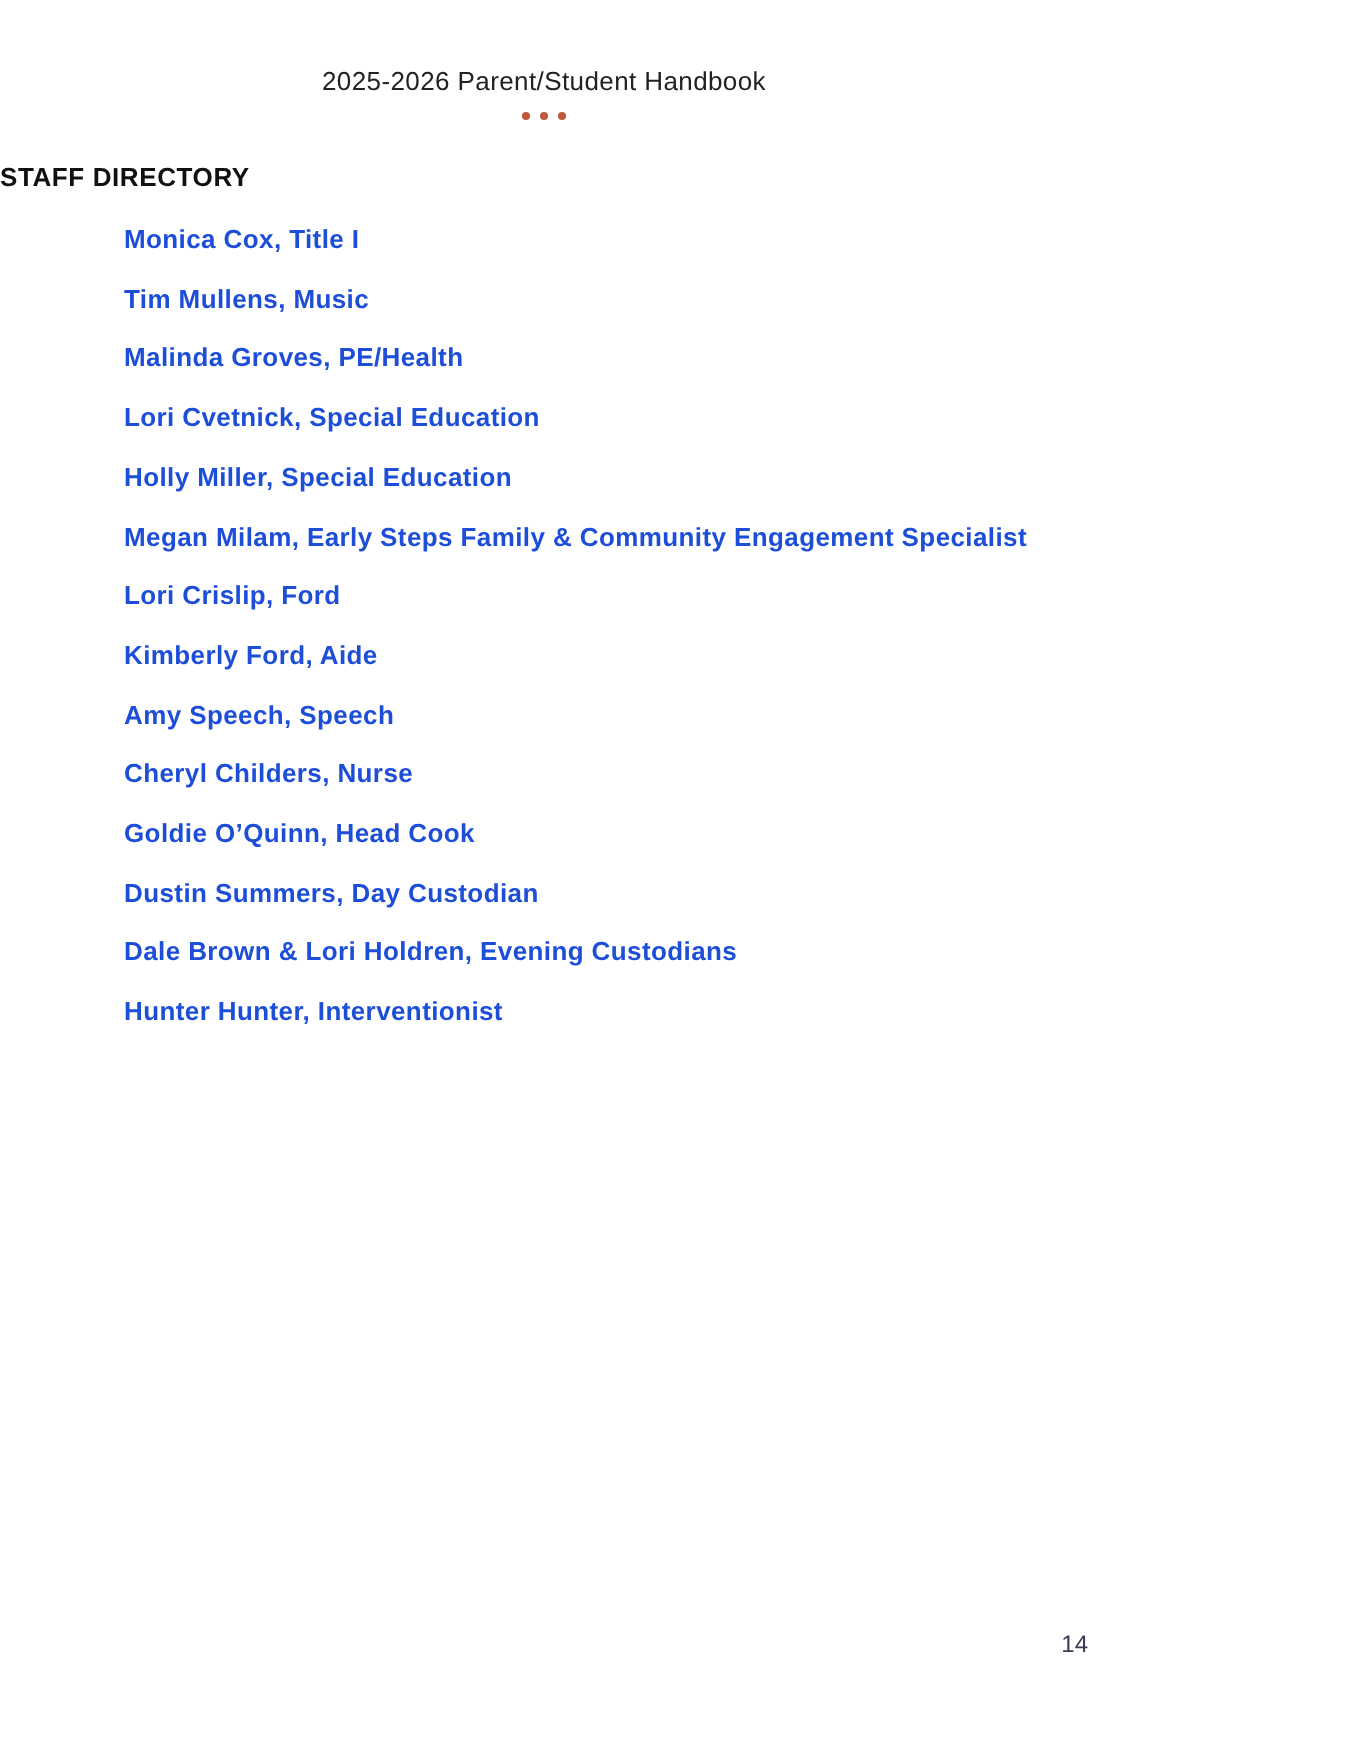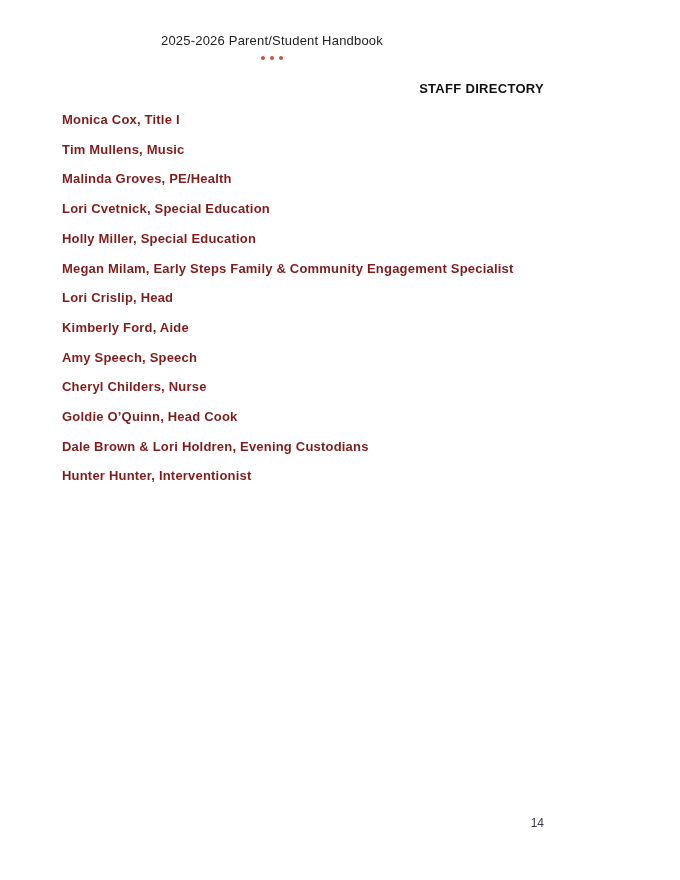--- a/index.html
+++ b/index.html
@@ -37,37 +37,37 @@
     gap: 5px;
   }
   .divider-dots .dot {
     width: 4px;
     height: 4px;
     border-radius: 50%;
     background: #c0583a;
   }
   .section-title {
     margin: 21px 0 0 0;
-    text-align: right;
+    text-align: left;
     font-size: 13px;
     font-weight: 700;
     line-height: 16px;
     letter-spacing: 0.3px;
     color: #111111;
   }
   .staff-list {
     margin: 8px 0 0 62px;
   }
   .staff-entry {
     margin: 0;
     font-size: 13px;
     font-weight: 700;
     line-height: 29.7px;
     letter-spacing: 0.2px;
-    color: #7f1d1d;
+    color: #1d4ed8;
     white-space: nowrap;
   }
   .page-footer {
     position: absolute;
     left: 0;
     top: 813px;
     width: 100%;
     text-align: right;
   }
   .page-number {
@@ -93,25 +93,26 @@
 
   <h1 class="section-title">STAFF DIRECTORY</h1>
 
   <div class="staff-list">
     <p class="staff-entry">Monica Cox, Title I</p>
     <p class="staff-entry">Tim Mullens, Music</p>
     <p class="staff-entry">Malinda Groves, PE/Health</p>
     <p class="staff-entry">Lori Cvetnick, Special Education</p>
     <p class="staff-entry">Holly Miller, Special Education</p>
     <p class="staff-entry">Megan Milam, Early Steps Family &amp; Community Engagement Specialist</p>
-    <p class="staff-entry">Lori Crislip, Head</p>
+    <p class="staff-entry">Lori Crislip, Ford</p>
     <p class="staff-entry">Kimberly Ford, Aide</p>
     <p class="staff-entry">Amy Speech, Speech</p>
     <p class="staff-entry">Cheryl Childers, Nurse</p>
     <p class="staff-entry">Goldie O’Quinn, Head Cook</p>
+    <p class="staff-entry">Dustin Summers, Day Custodian</p>
     <p class="staff-entry">Dale Brown &amp; Lori Holdren, Evening Custodians</p>
     <p class="staff-entry">Hunter Hunter, Interventionist</p>
   </div>
 
   <div class="page-footer">
     <span class="page-number">14</span>
   </div>
 
 </div>
 

